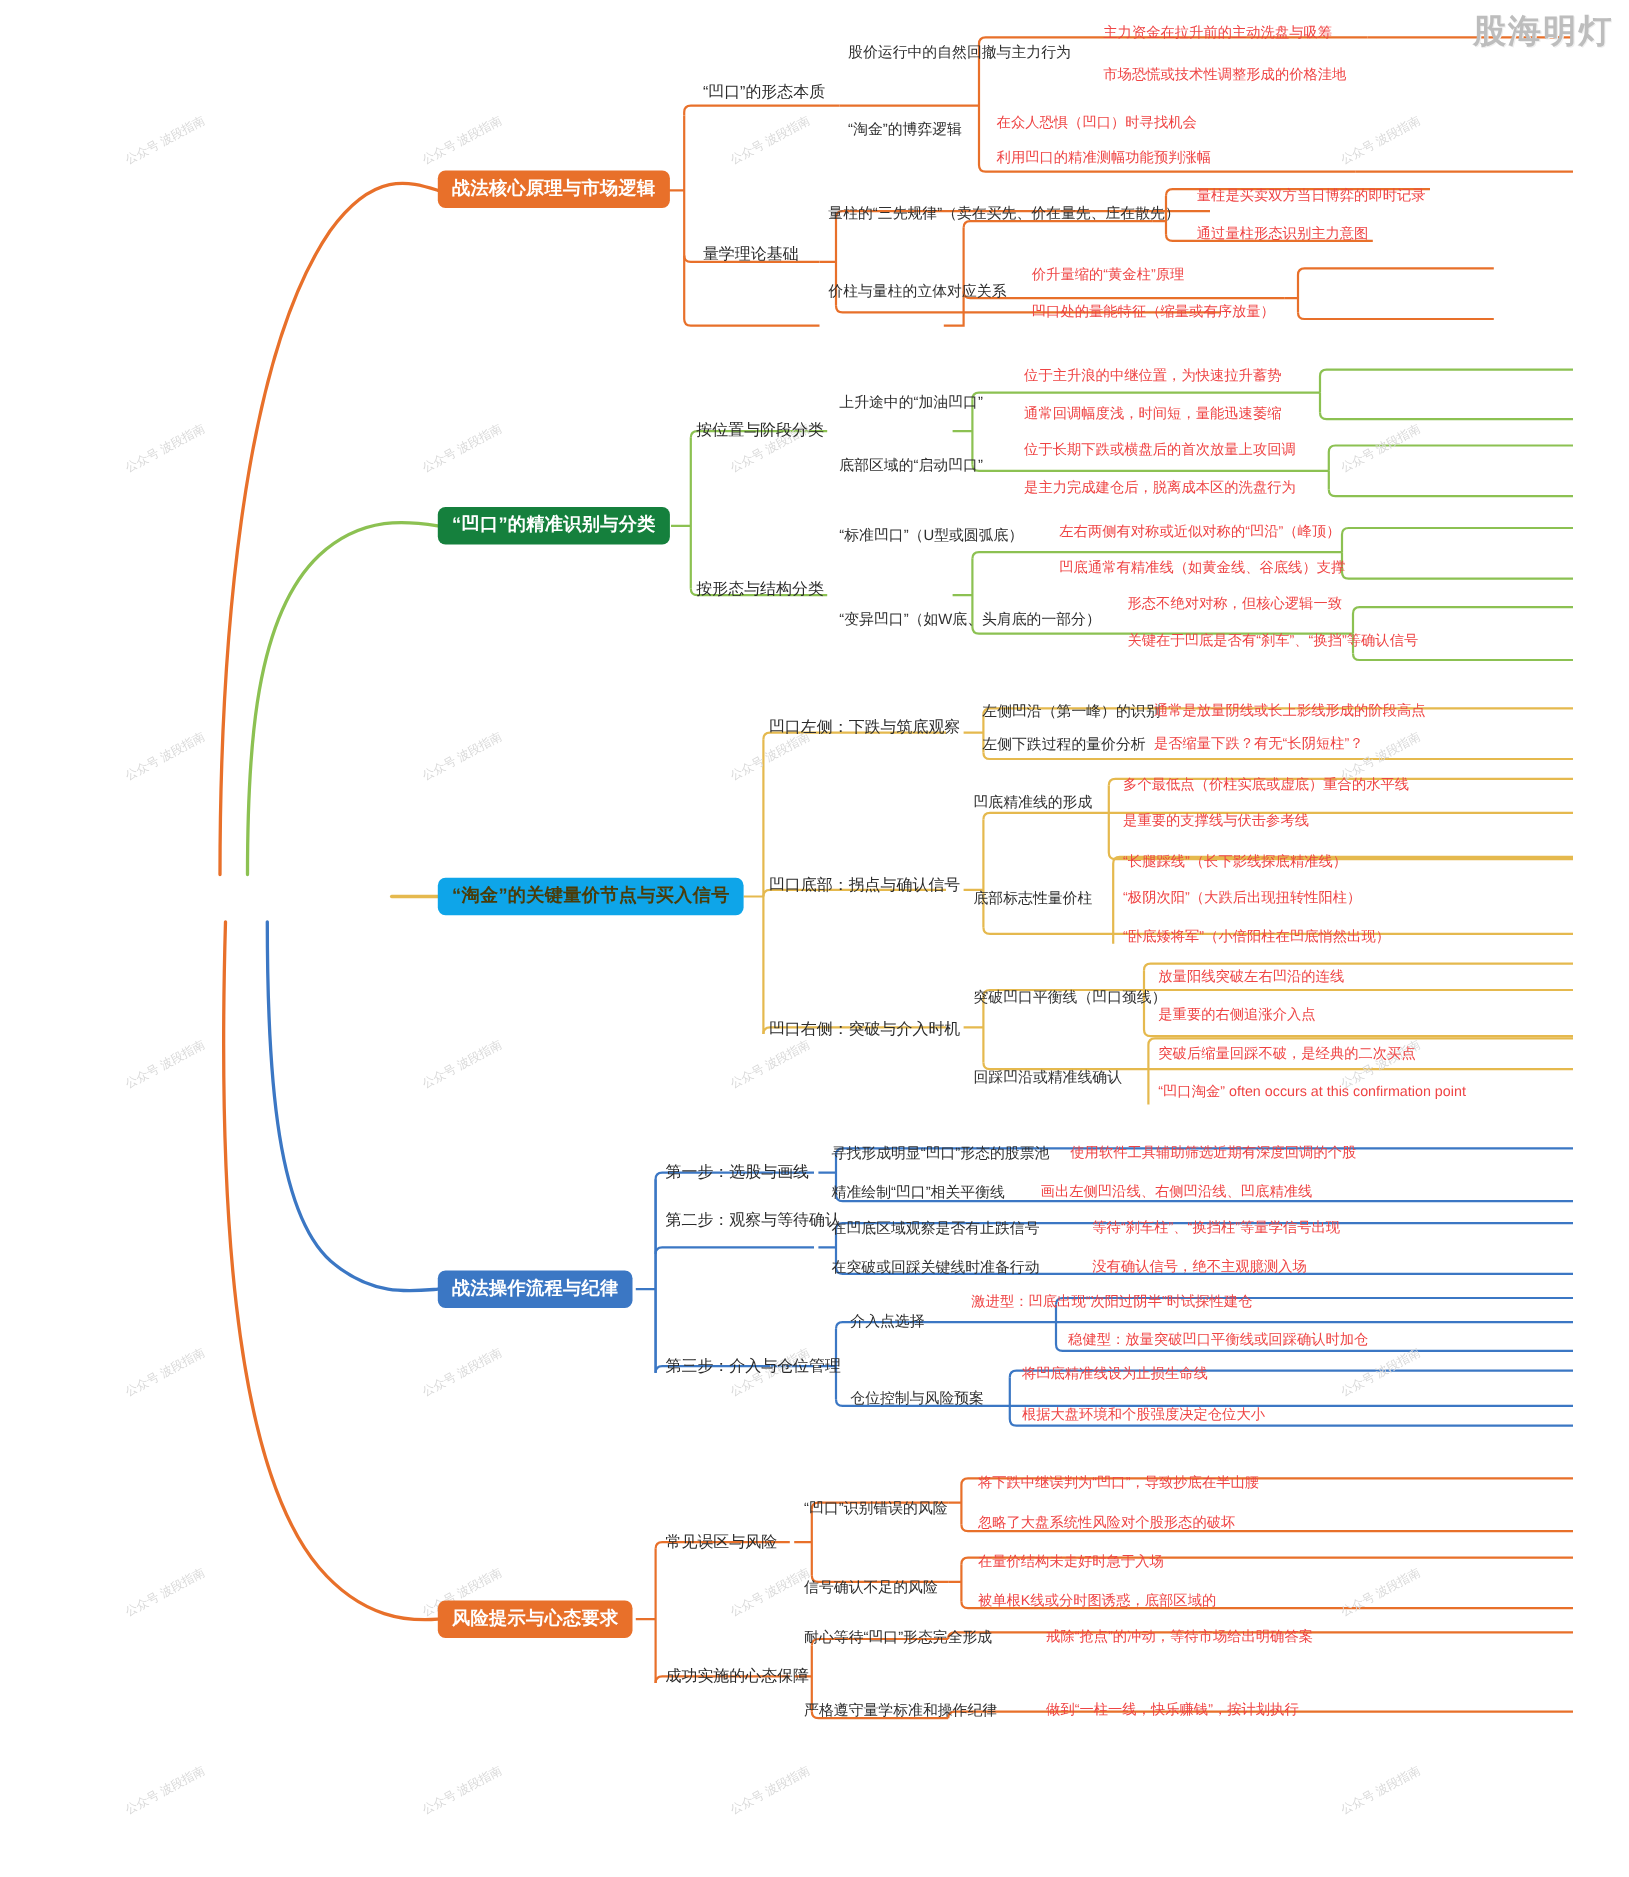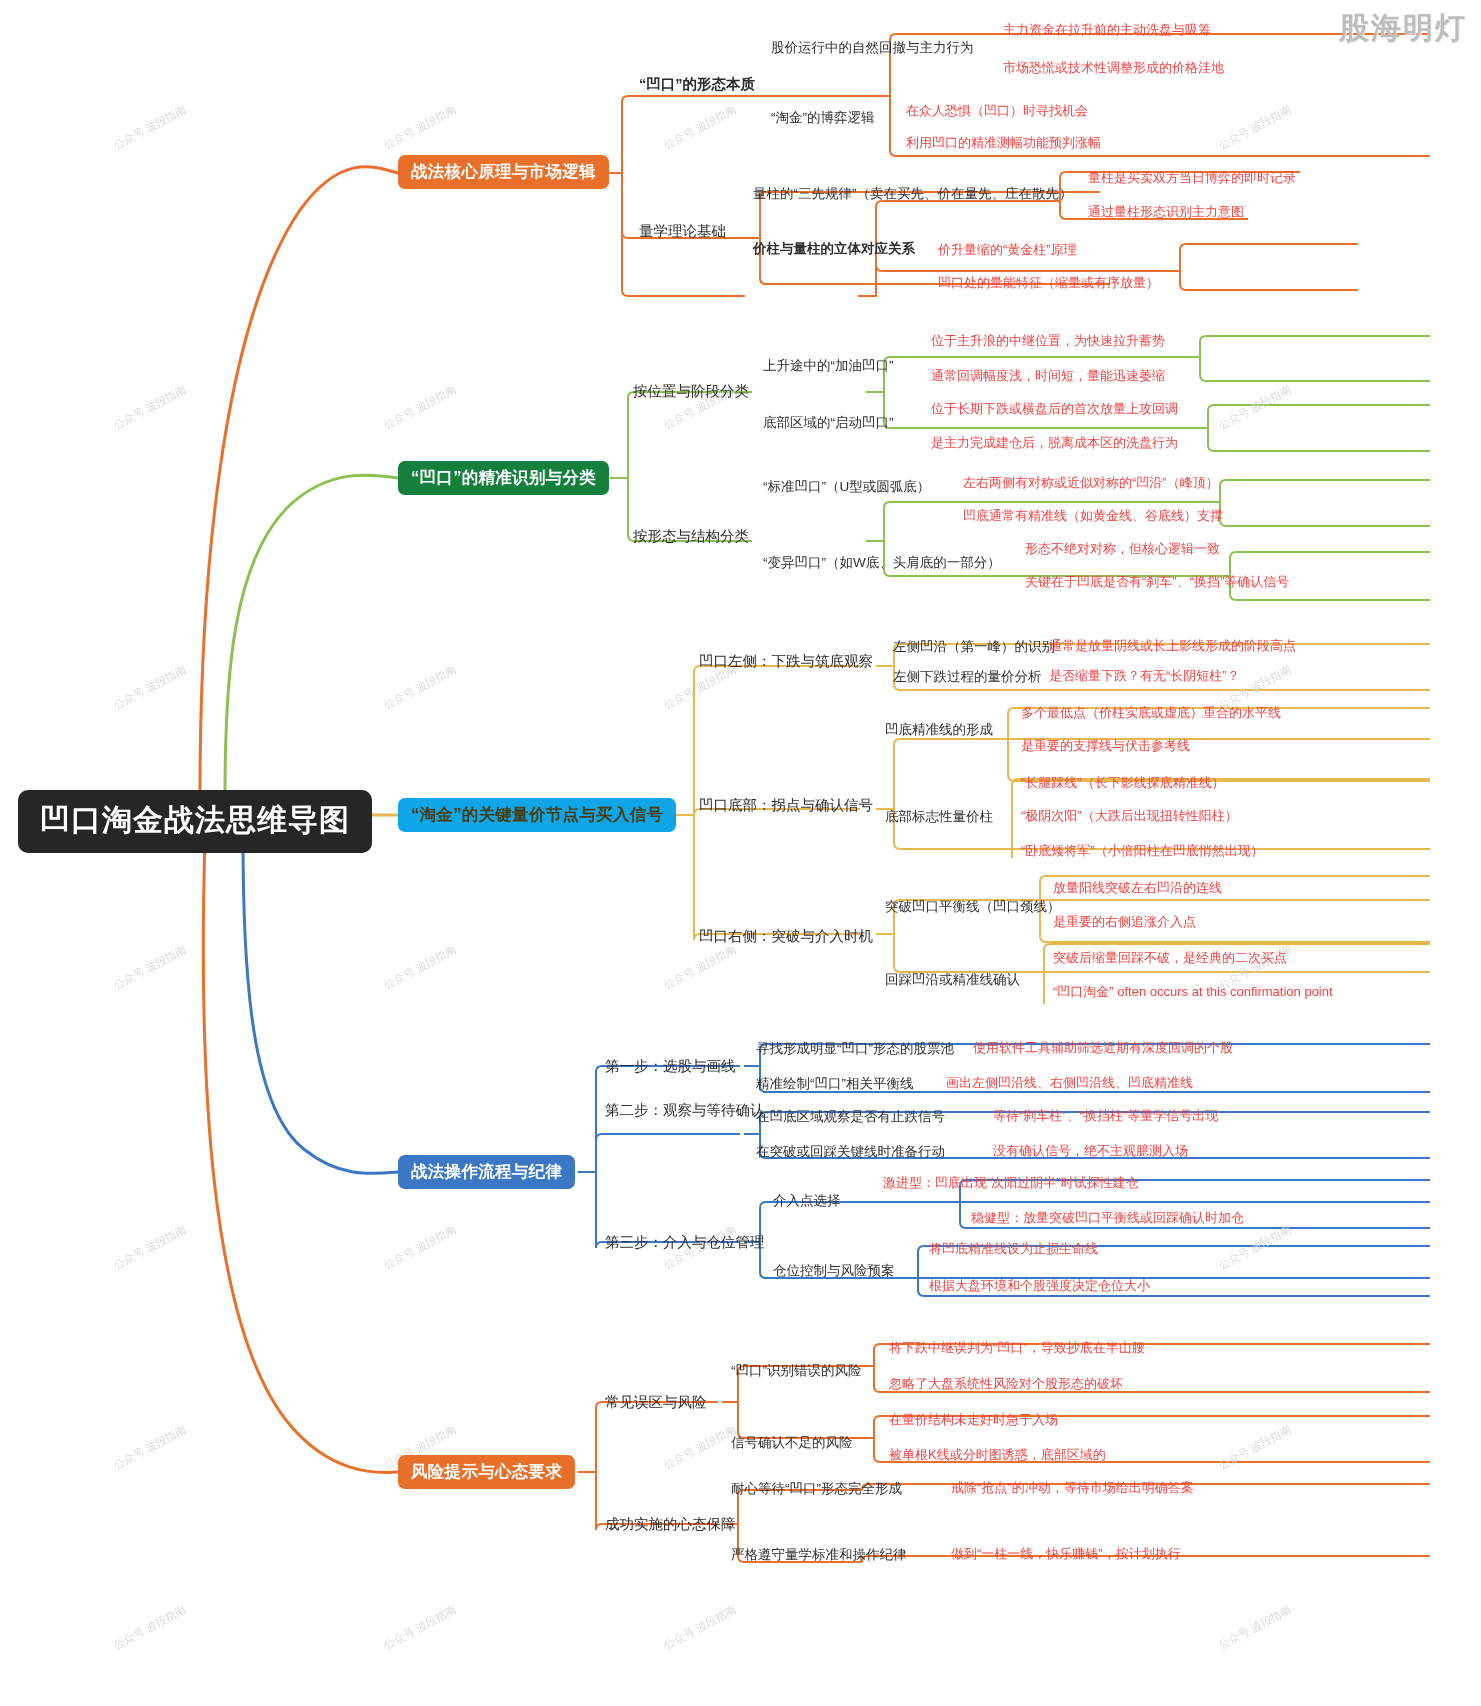--- a/index.html
+++ b/index.html
@@ -272,37 +272,36 @@
   <div class="wm" style="left:1215px; top:1240px;">公众号 波段指南</div>
   <div class="wm" style="left:110px;  top:1440px;">公众号 波段指南</div>
   <div class="wm" style="left:380px;  top:1440px;">公众号 波段指南</div>
   <div class="wm" style="left:660px;  top:1440px;">公众号 波段指南</div>
   <div class="wm" style="left:1215px; top:1440px;">公众号 波段指南</div>
   <div class="wm" style="left:110px;  top:1620px;">公众号 波段指南</div>
   <div class="wm" style="left:380px;  top:1620px;">公众号 波段指南</div>
   <div class="wm" style="left:660px;  top:1620px;">公众号 波段指南</div>
   <div class="wm" style="left:1215px; top:1620px;">公众号 波段指南</div>
 
-  <div class="node root" style="left:18px; top:790px;">凹口淘金战法思维导图</div>
 
   <div class="node b1 orange" style="left:398px; top:155px;">战法核心原理与市场逻辑</div>
 
-  <div class="node b2" style="left:636px; top:74px;font-weight:bold;">“凹口”的形态本质</div>
+  <div class="node b2" style="left:636px; top:74px;">“凹口”的形态本质</div>
   <div class="node b3" style="left:768px; top:39px;">股价运行中的自然回撤与主力行为</div>
   <div class="node b4" style="left:1000px; top:22px;">主力资金在拉升前的主动洗盘与吸筹</div>
   <div class="node b4" style="left:1000px; top:60px;">市场恐慌或技术性调整形成的价格洼地</div>
   <div class="node b3" style="left:768px; top:109px;">“淘金”的博弈逻辑</div>
   <div class="node b4" style="left:903px; top:103px;">在众人恐惧（凹口）时寻找机会</div>
   <div class="node b4" style="left:903px; top:135px;">利用凹口的精准测幅功能预判涨幅</div>
 
   <div class="node b2" style="left:636px; top:221px;">量学理论基础</div>
   <div class="node b3" style="left:750px; top:185px;">量柱的“三先规律”（卖在买先、价在量先、庄在散先）</div>
   <div class="node b4" style="left:1085px; top:170px;">量柱是买卖双方当日博弈的即时记录</div>
   <div class="node b4" style="left:1085px; top:204px;">通过量柱形态识别主力意图</div>
-  <div class="node b3" style="left:750px; top:240px;font-weight:bold;">价柱与量柱的立体对应关系</div>
+  <div class="node b3" style="left:750px; top:256px;">价柱与量柱的立体对应关系</div>
   <div class="node b4" style="left:935px; top:242px;">价升量缩的“黄金柱”原理</div>
   <div class="node b4" style="left:935px; top:275px;">凹口处的量能特征（缩量或有序放量）</div>
 
   <div class="node b1 green" style="left:398px; top:461px;">“凹口”的精准识别与分类</div>
 
   <div class="node b2" style="left:630px; top:381px;">按位置与阶段分类</div>
   <div class="node b3" style="left:760px; top:357px;">上升途中的“加油凹口”</div>
   <div class="node b4" style="left:928px; top:333px;">位于主升浪的中继位置，为快速拉升蓄势</div>
   <div class="node b4" style="left:928px; top:368px;">通常回调幅度浅，时间短，量能迅速萎缩</div>
   <div class="node b3" style="left:760px; top:414px;">底部区域的“启动凹口”</div>

